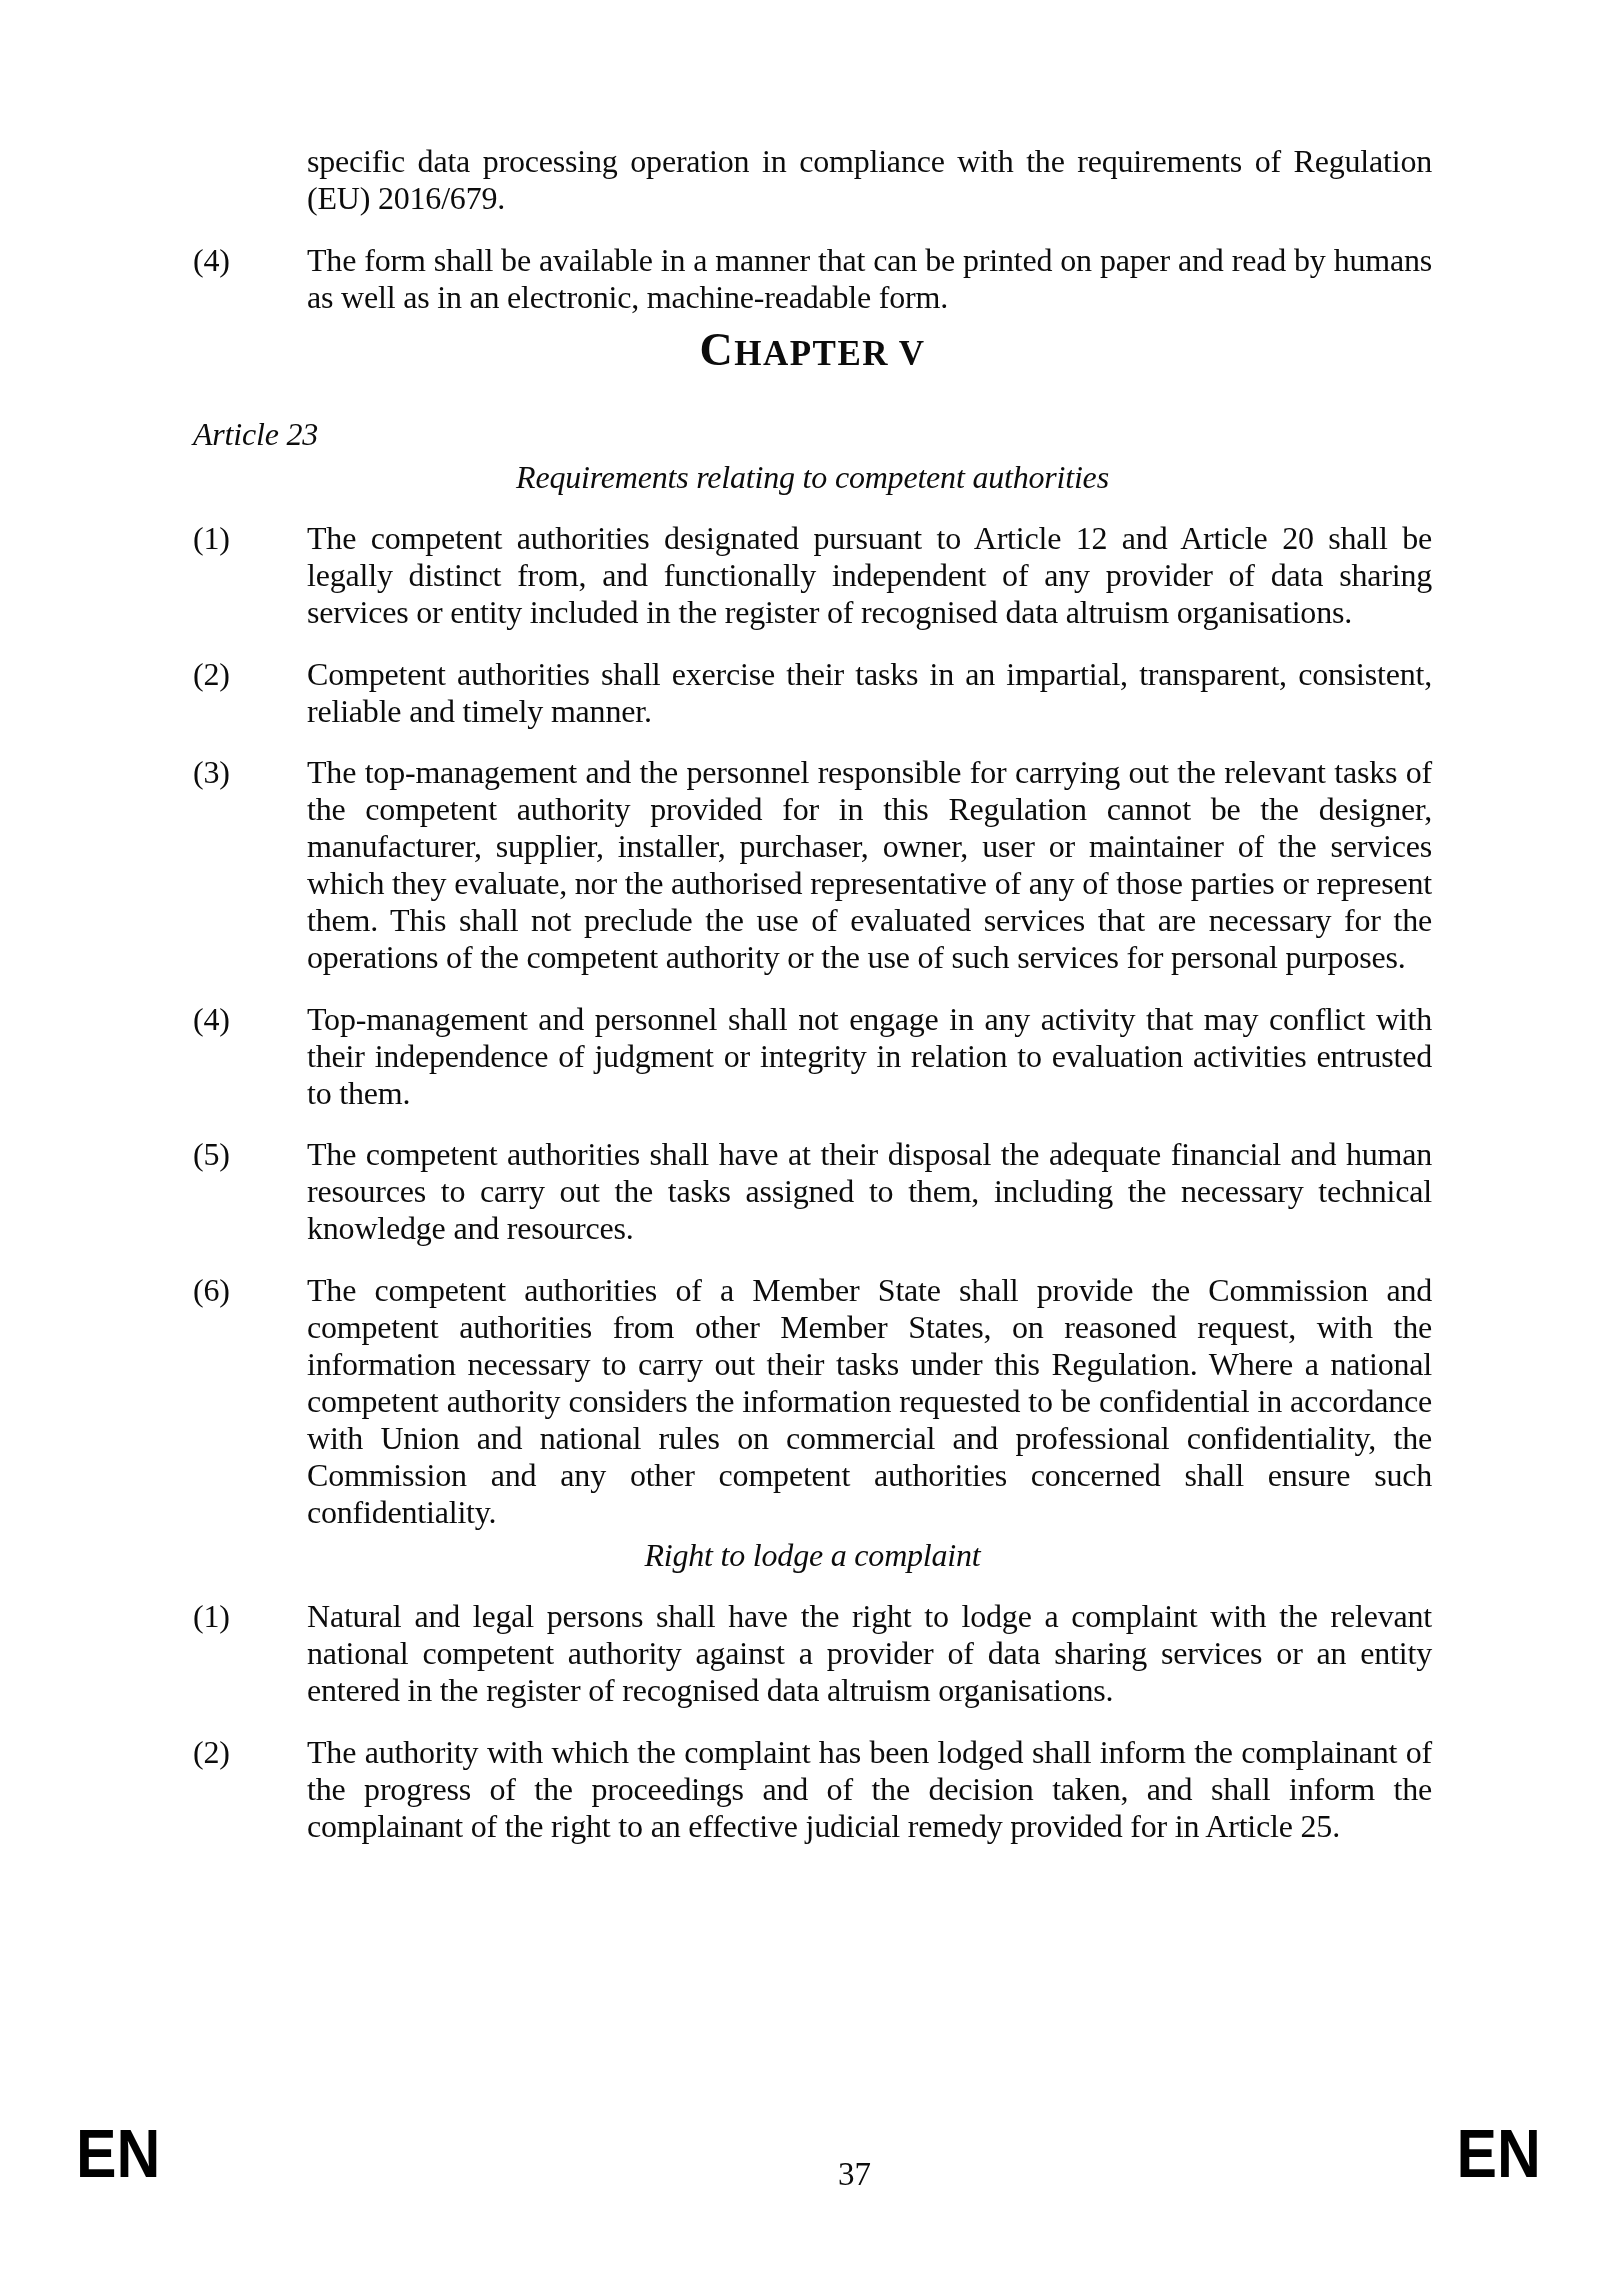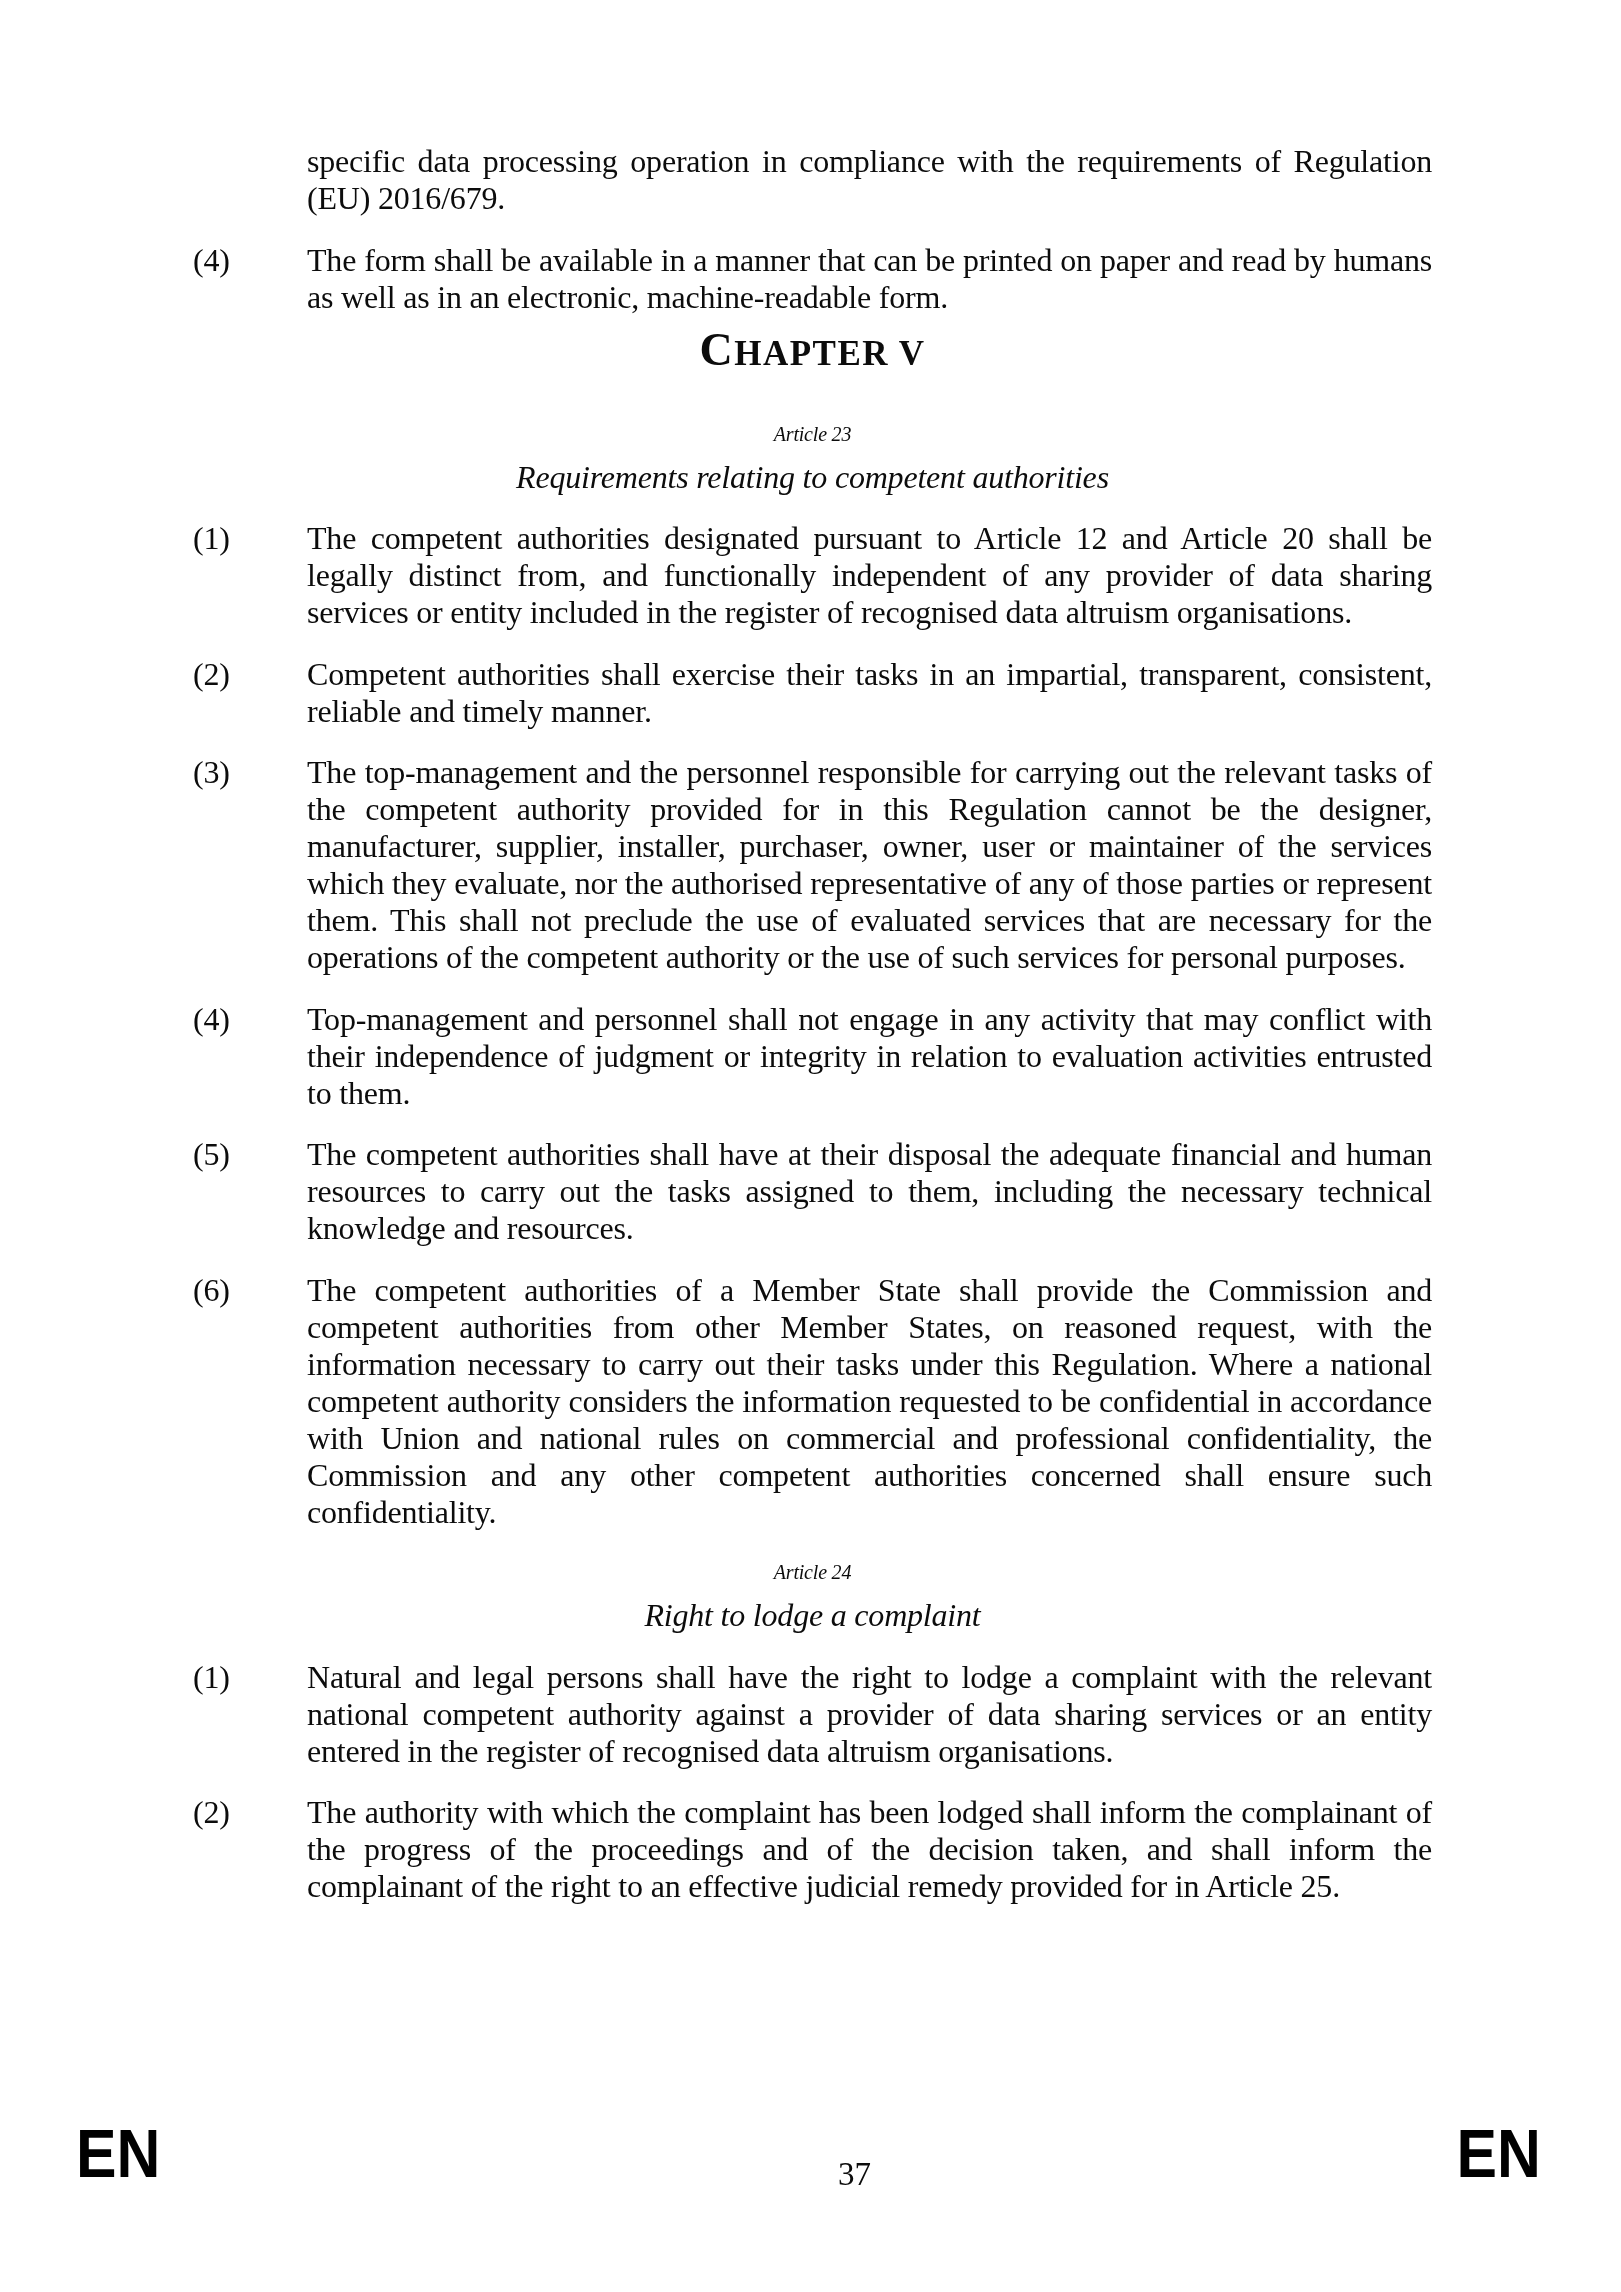--- a/index.html
+++ b/index.html
@@ -55,24 +55,24 @@
   .chapter-title {
     margin: 7.8px 0 0 0;
     text-align: center;
     font-weight: bold;
     font-size: 36px;
     line-height: 47px;
     letter-spacing: 0.5px;
   }
   .article-num {
     margin: 35px 0 0 0;
-    text-align: center;
+    text-align: left;
     font-style: italic;
     font-weight: normal;
-    font-size: 20px;
+    font-size: 32px;
     line-height: 37px;
   }
   .article-num.tight {
     margin-top: 23.5px;
   }
   .article-title {
     margin: 6px;
     text-align: center;
     font-style: italic;
     font-weight: normal;
@@ -146,21 +146,20 @@
     </div>
     <div class="item">
       <span class="num">(5)</span>
       <span class="txt">The competent authorities shall have at their disposal the adequate financial and human resources to carry out the tasks assigned to them, including the necessary technical knowledge and resources.</span>
     </div>
     <div class="item">
       <span class="num">(6)</span>
       <span class="txt">The competent authorities of a Member State shall provide the Commission and competent authorities from other Member States, on reasoned request, with the information necessary to carry out their tasks under this Regulation. Where a national competent authority considers the information requested to be confidential in accordance with Union and national rules on commercial and professional confidentiality, the Commission and any other competent authorities concerned shall ensure such confidentiality.</span>
     </div>
 
-    <div class="article-num tight">Article 24</div>
     <div class="article-title">Right to lodge a complaint</div>
 
     <div class="item">
       <span class="num">(1)</span>
       <span class="txt">Natural and legal persons shall have the right to lodge a complaint with the relevant national competent authority against a provider of data sharing services or an entity entered in the register of recognised data altruism organisations.</span>
     </div>
     <div class="item">
       <span class="num">(2)</span>
       <span class="txt">The authority with which the complaint has been lodged shall inform the complainant of the progress of the proceedings and of the decision taken, and shall inform the complainant of the right to an effective judicial remedy provided for in Article 25.</span>
     </div>

